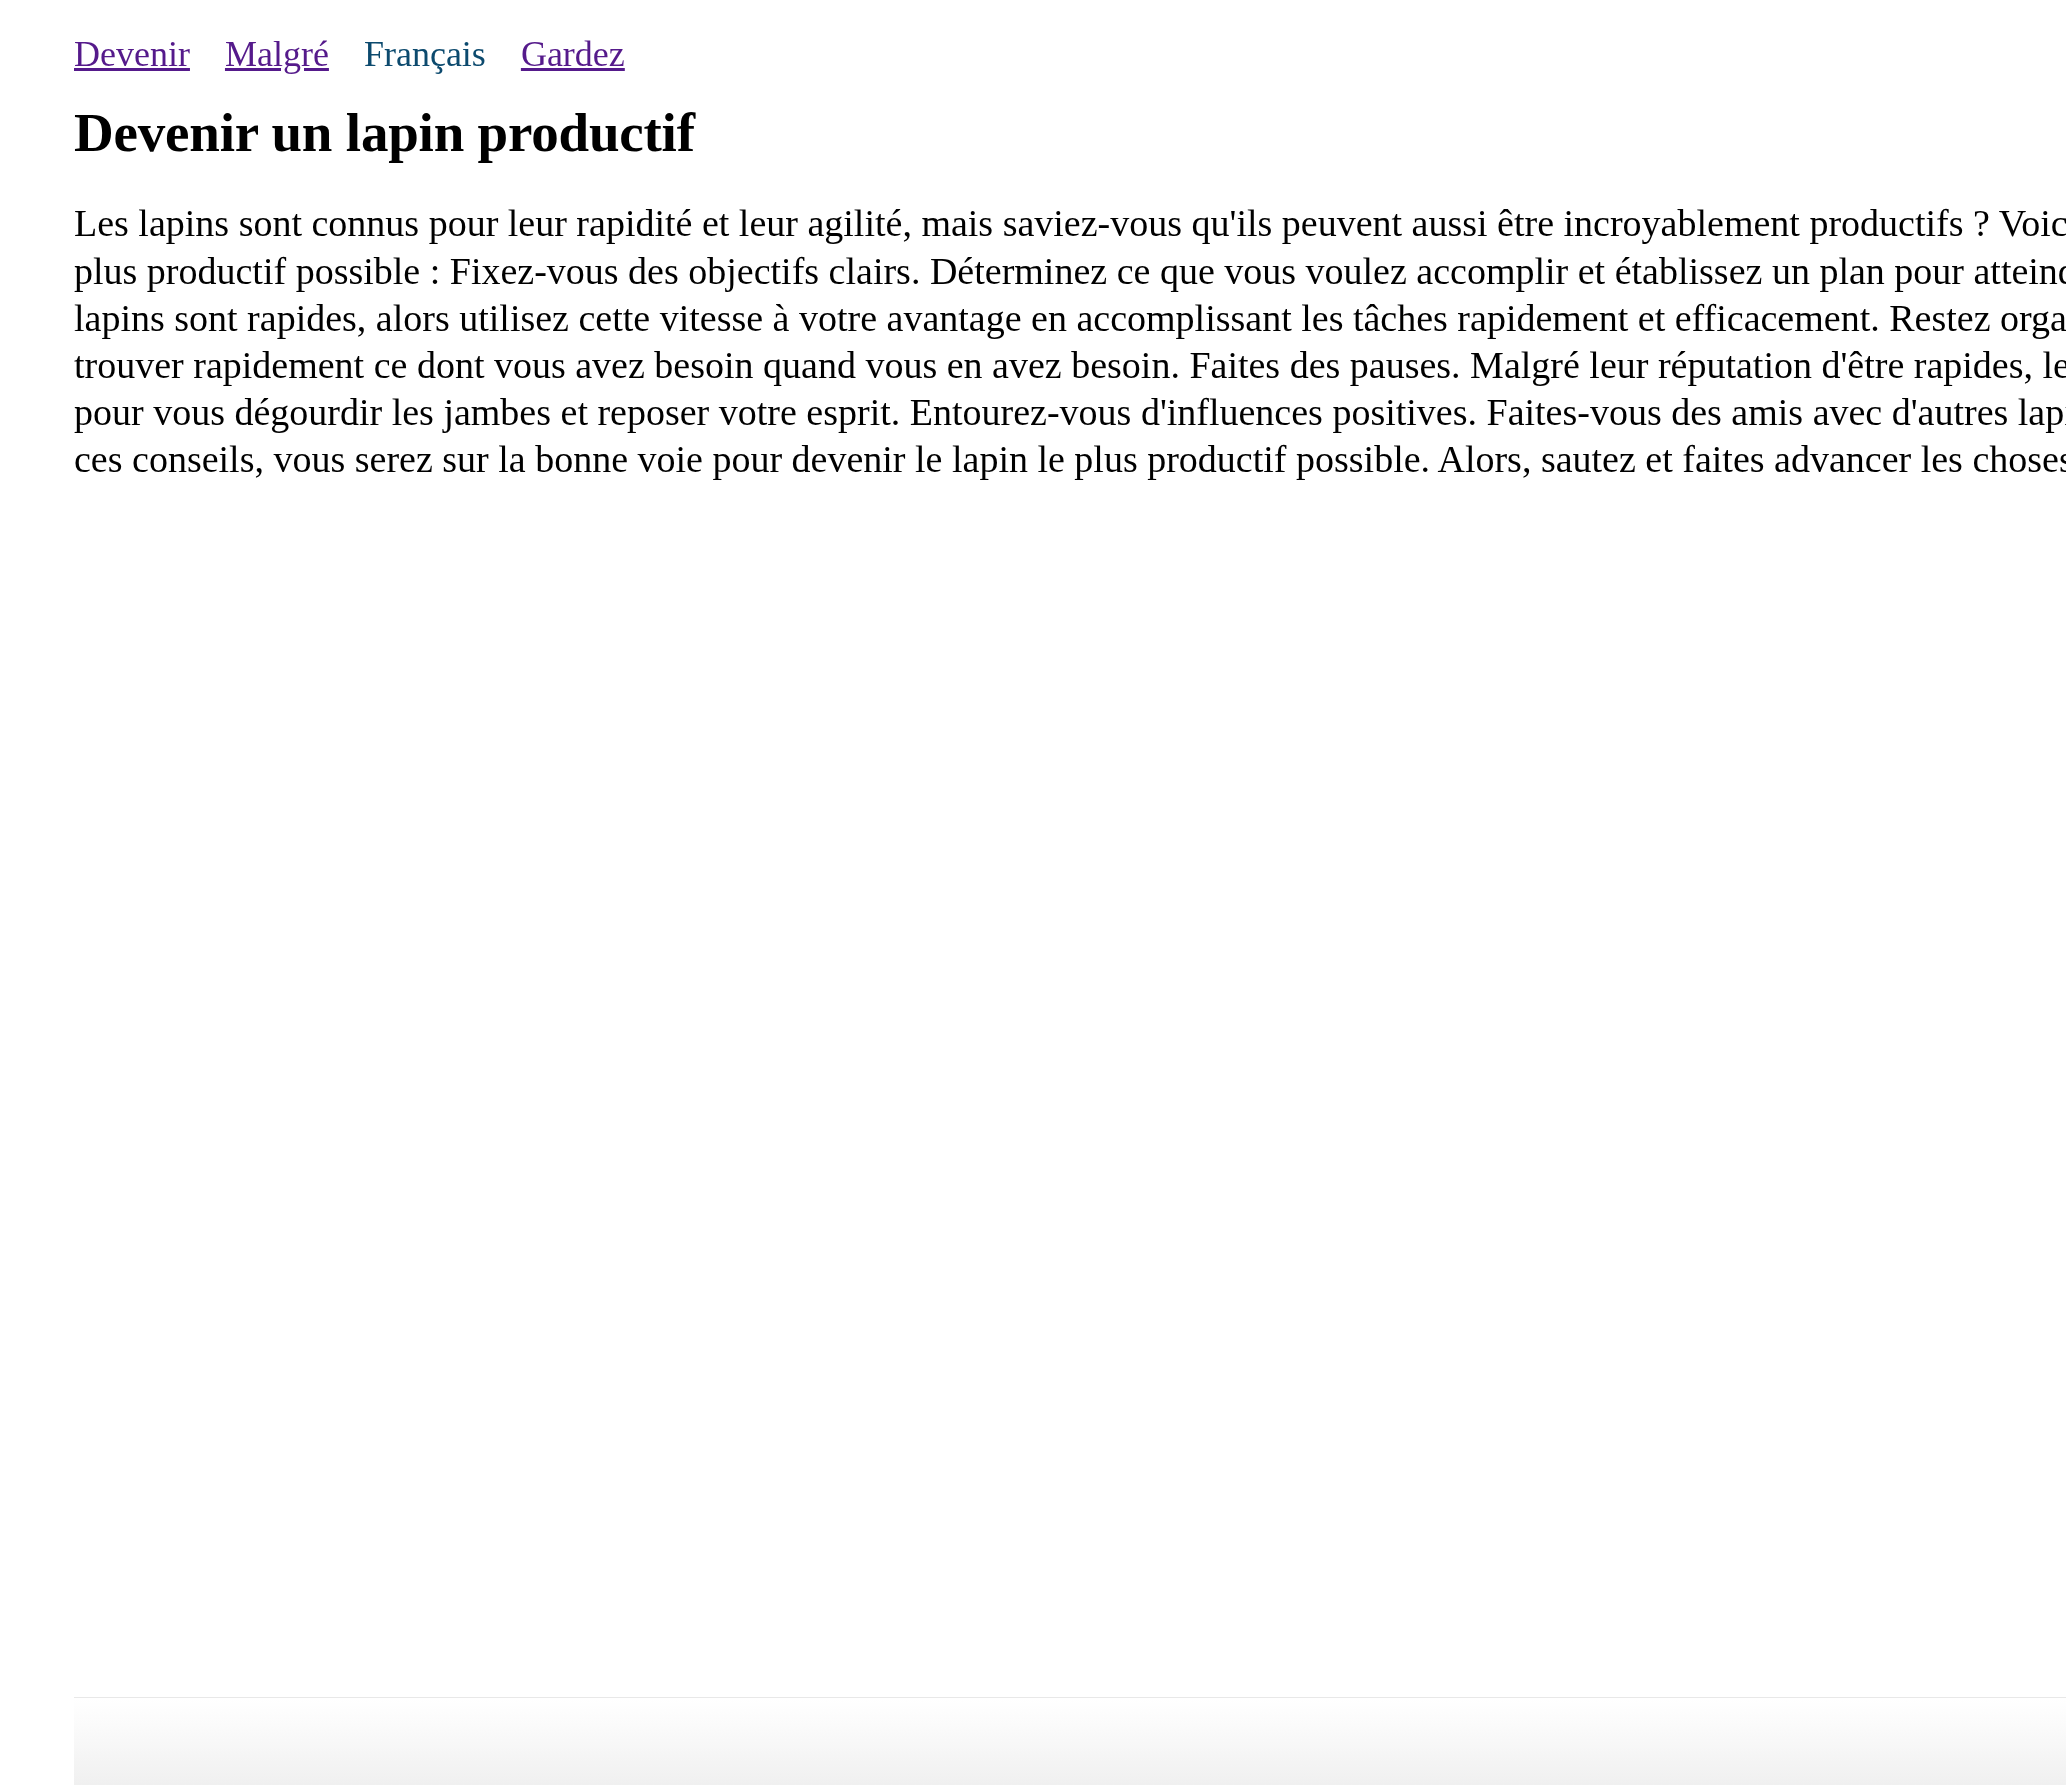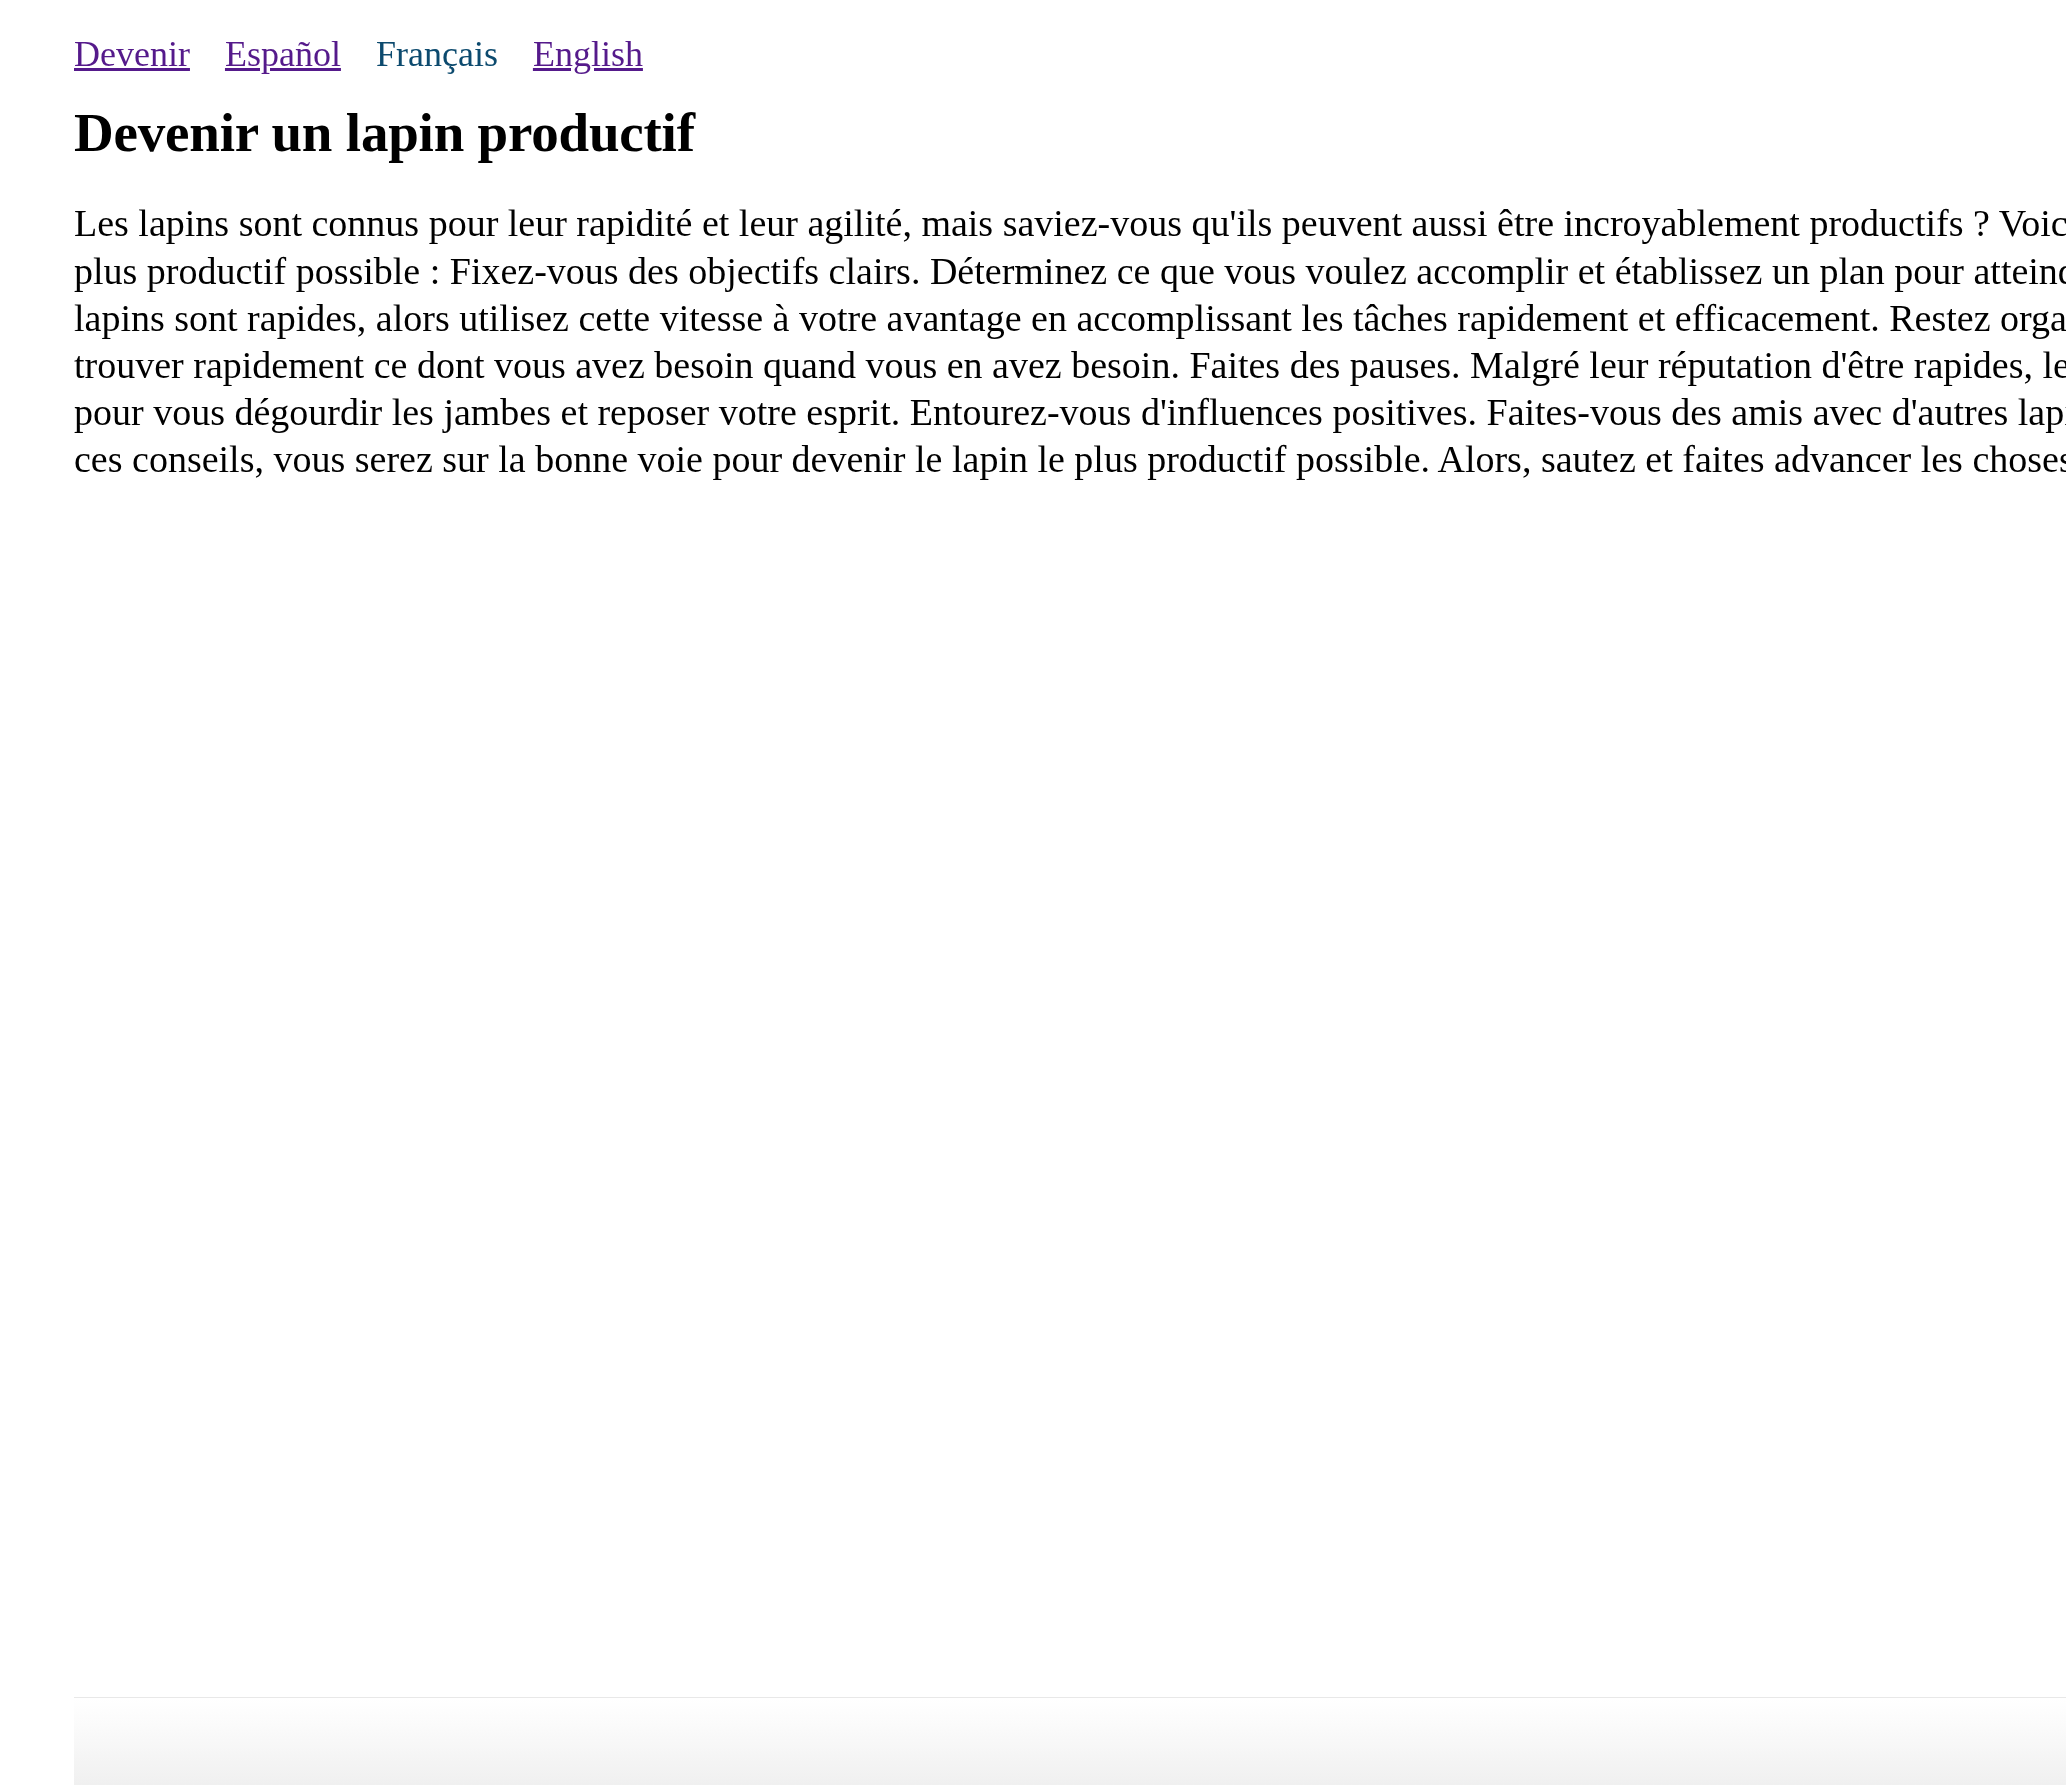--- a/index.html
+++ b/index.html
@@ -67,21 +67,21 @@
     border-top: 0.8px solid #e8e8e8;
     pointer-events: none;
   }
 </style>
 </head>
 <body>
 
 <div class="page">
 
   <nav class="lang-nav">
-    <a class="lang-link" href="#">Devenir</a><a class="lang-link" href="#">Español</a><span class="lang-link current">Français</span><a class="lang-link" href="#">English</a>
+    <a class="lang-link" href="#">Devenir</a><a class="lang-link" href="#">Malgré</a><span class="lang-link current">Français</span><a class="lang-link" href="#">Gardez</a>
   </nav>
 
   <h1 class="page-title">Devenir un lapin productif</h1>
 
   <p class="body-text">Les lapins sont connus pour leur rapidité et leur agilité, mais saviez-vous qu'ils peuvent aussi être incroyablement productifs ? Voici quelques conseils pour vous aider à devenir le lapin le plus productif possible : Fixez-vous des objectifs clairs. Déterminez ce que vous voulez accomplir et établissez un plan pour atteindre vos objectifs. Utilisez vos capacités naturelles. Les lapins sont rapides, alors utilisez cette vitesse à votre avantage en accomplissant les tâches rapidement et efficacement. Restez organisé. Gardez votre terrier propre et rangé afin de pouvoir trouver rapidement ce dont vous avez besoin quand vous en avez besoin. Faites des pauses. Malgré leur réputation d'être rapides, les lapins ont aussi besoin de pauses. Faites de petits sauts pour vous dégourdir les jambes et reposer votre esprit. Entourez-vous d'influences positives. Faites-vous des amis avec d'autres lapins productifs et apprenez de leurs habitudes. En suivant ces conseils, vous serez sur la bonne voie pour devenir le lapin le plus productif possible. Alors, sautez et faites advancer les choses !</p>
 
 </div>
 
 <div class="bottom-fade"></div>
 

